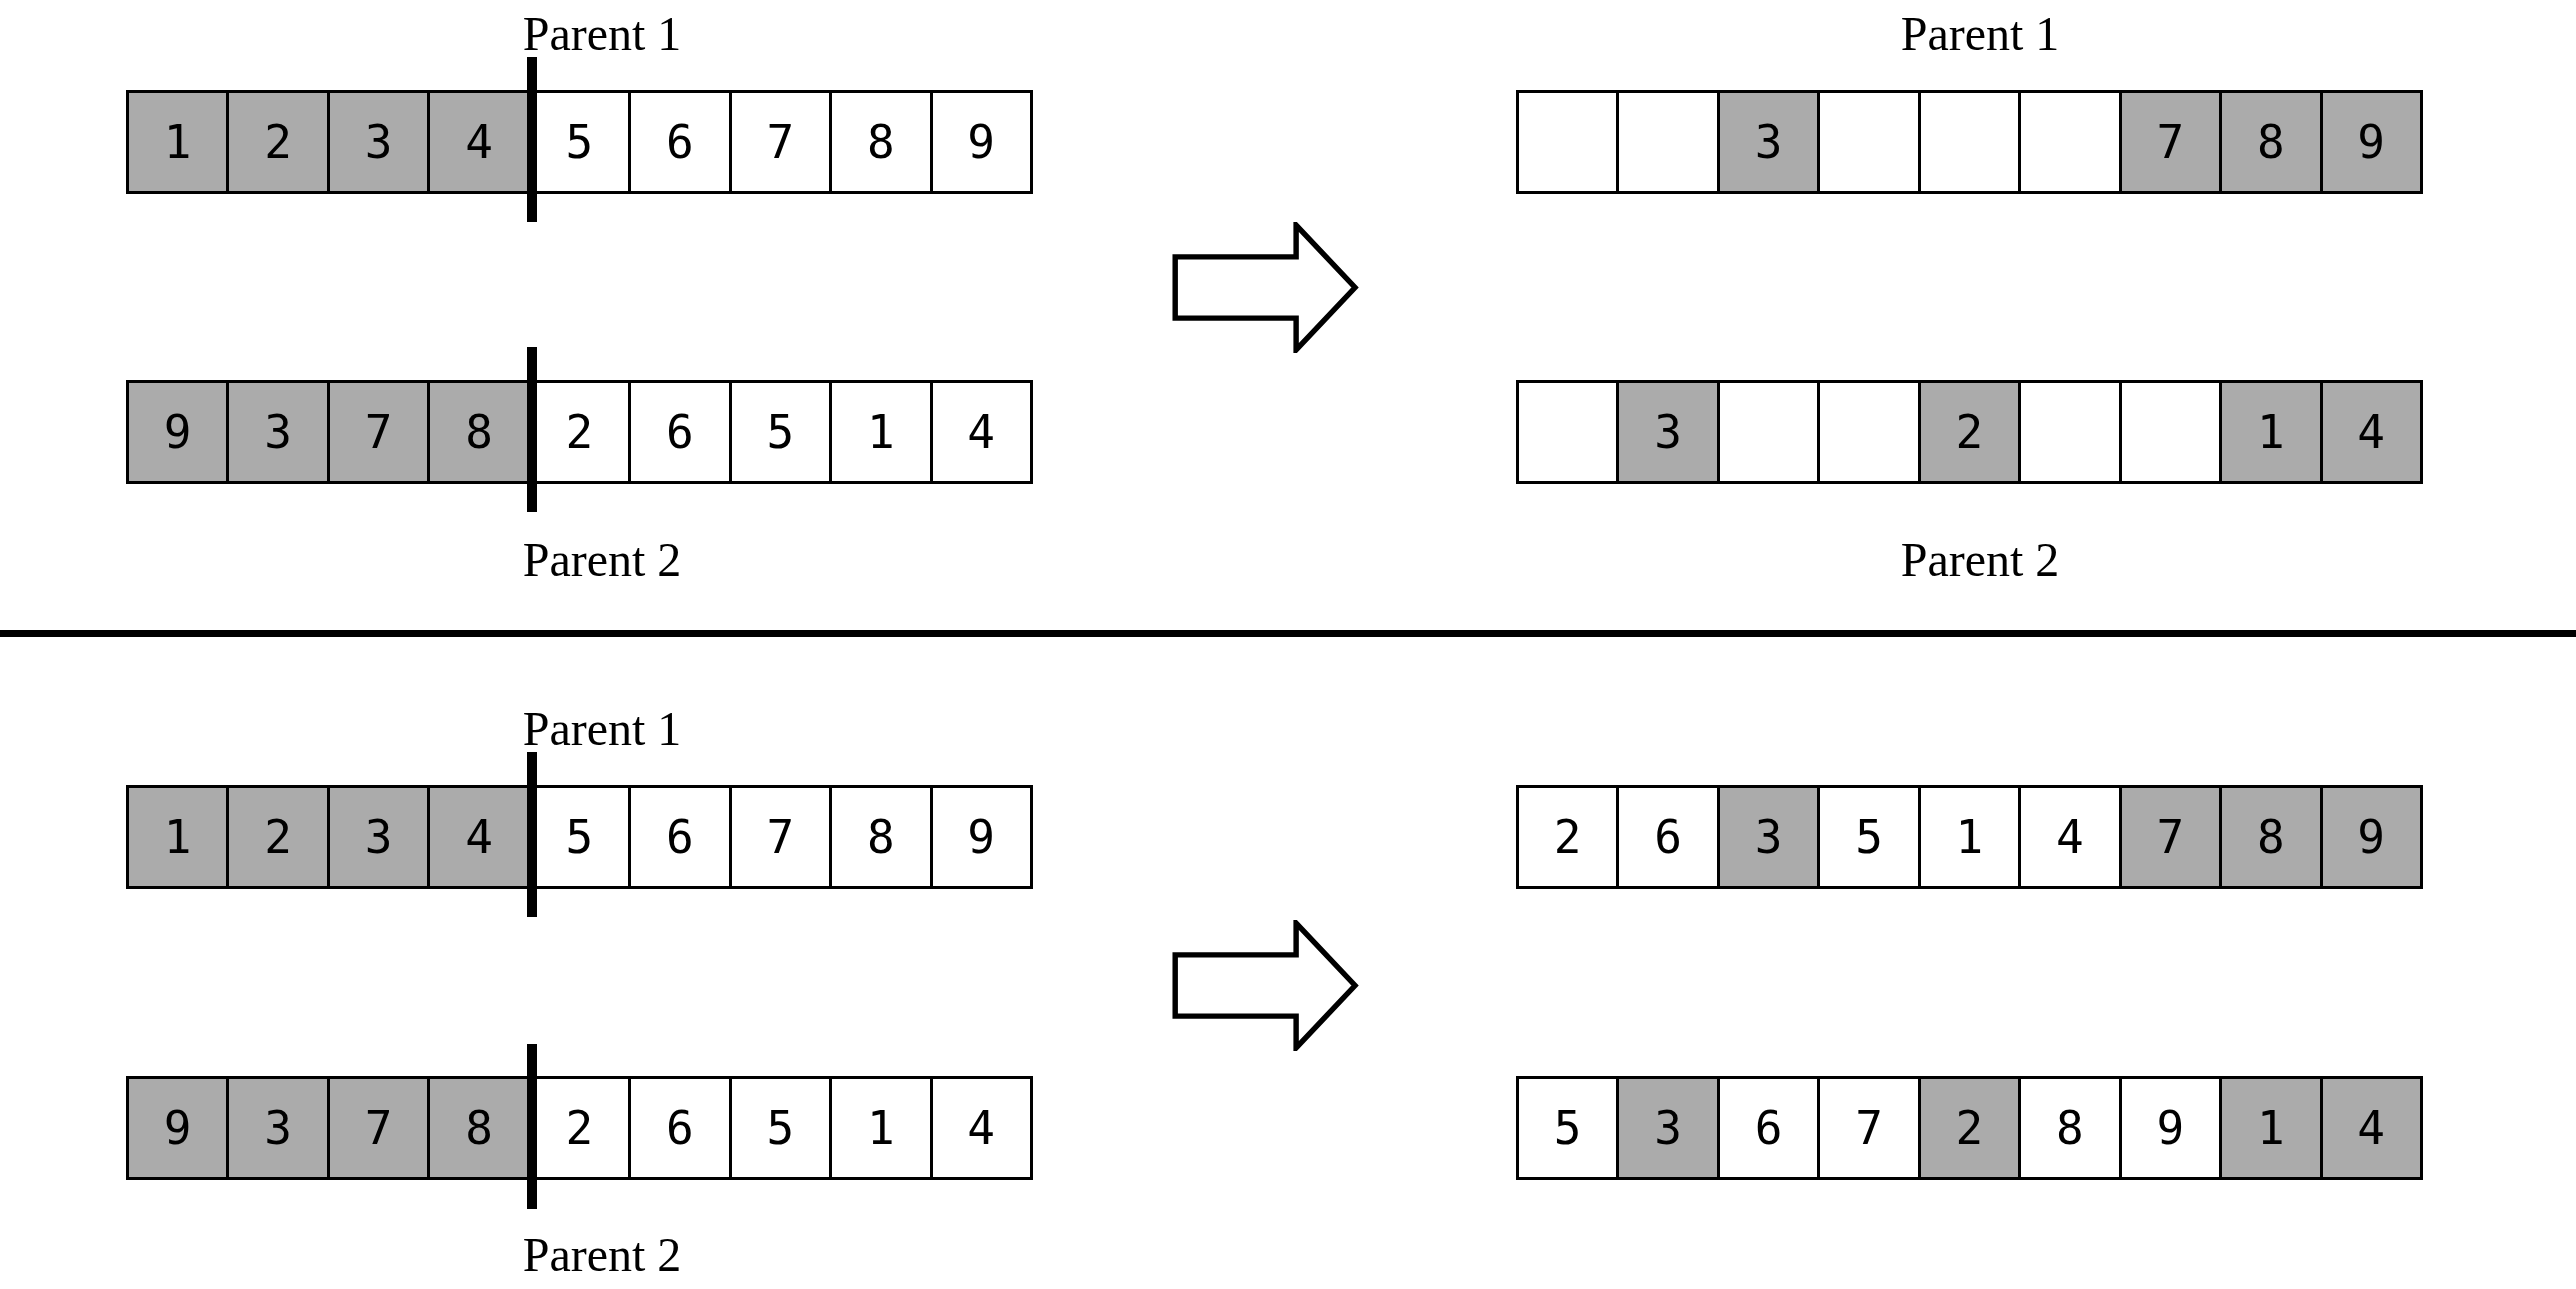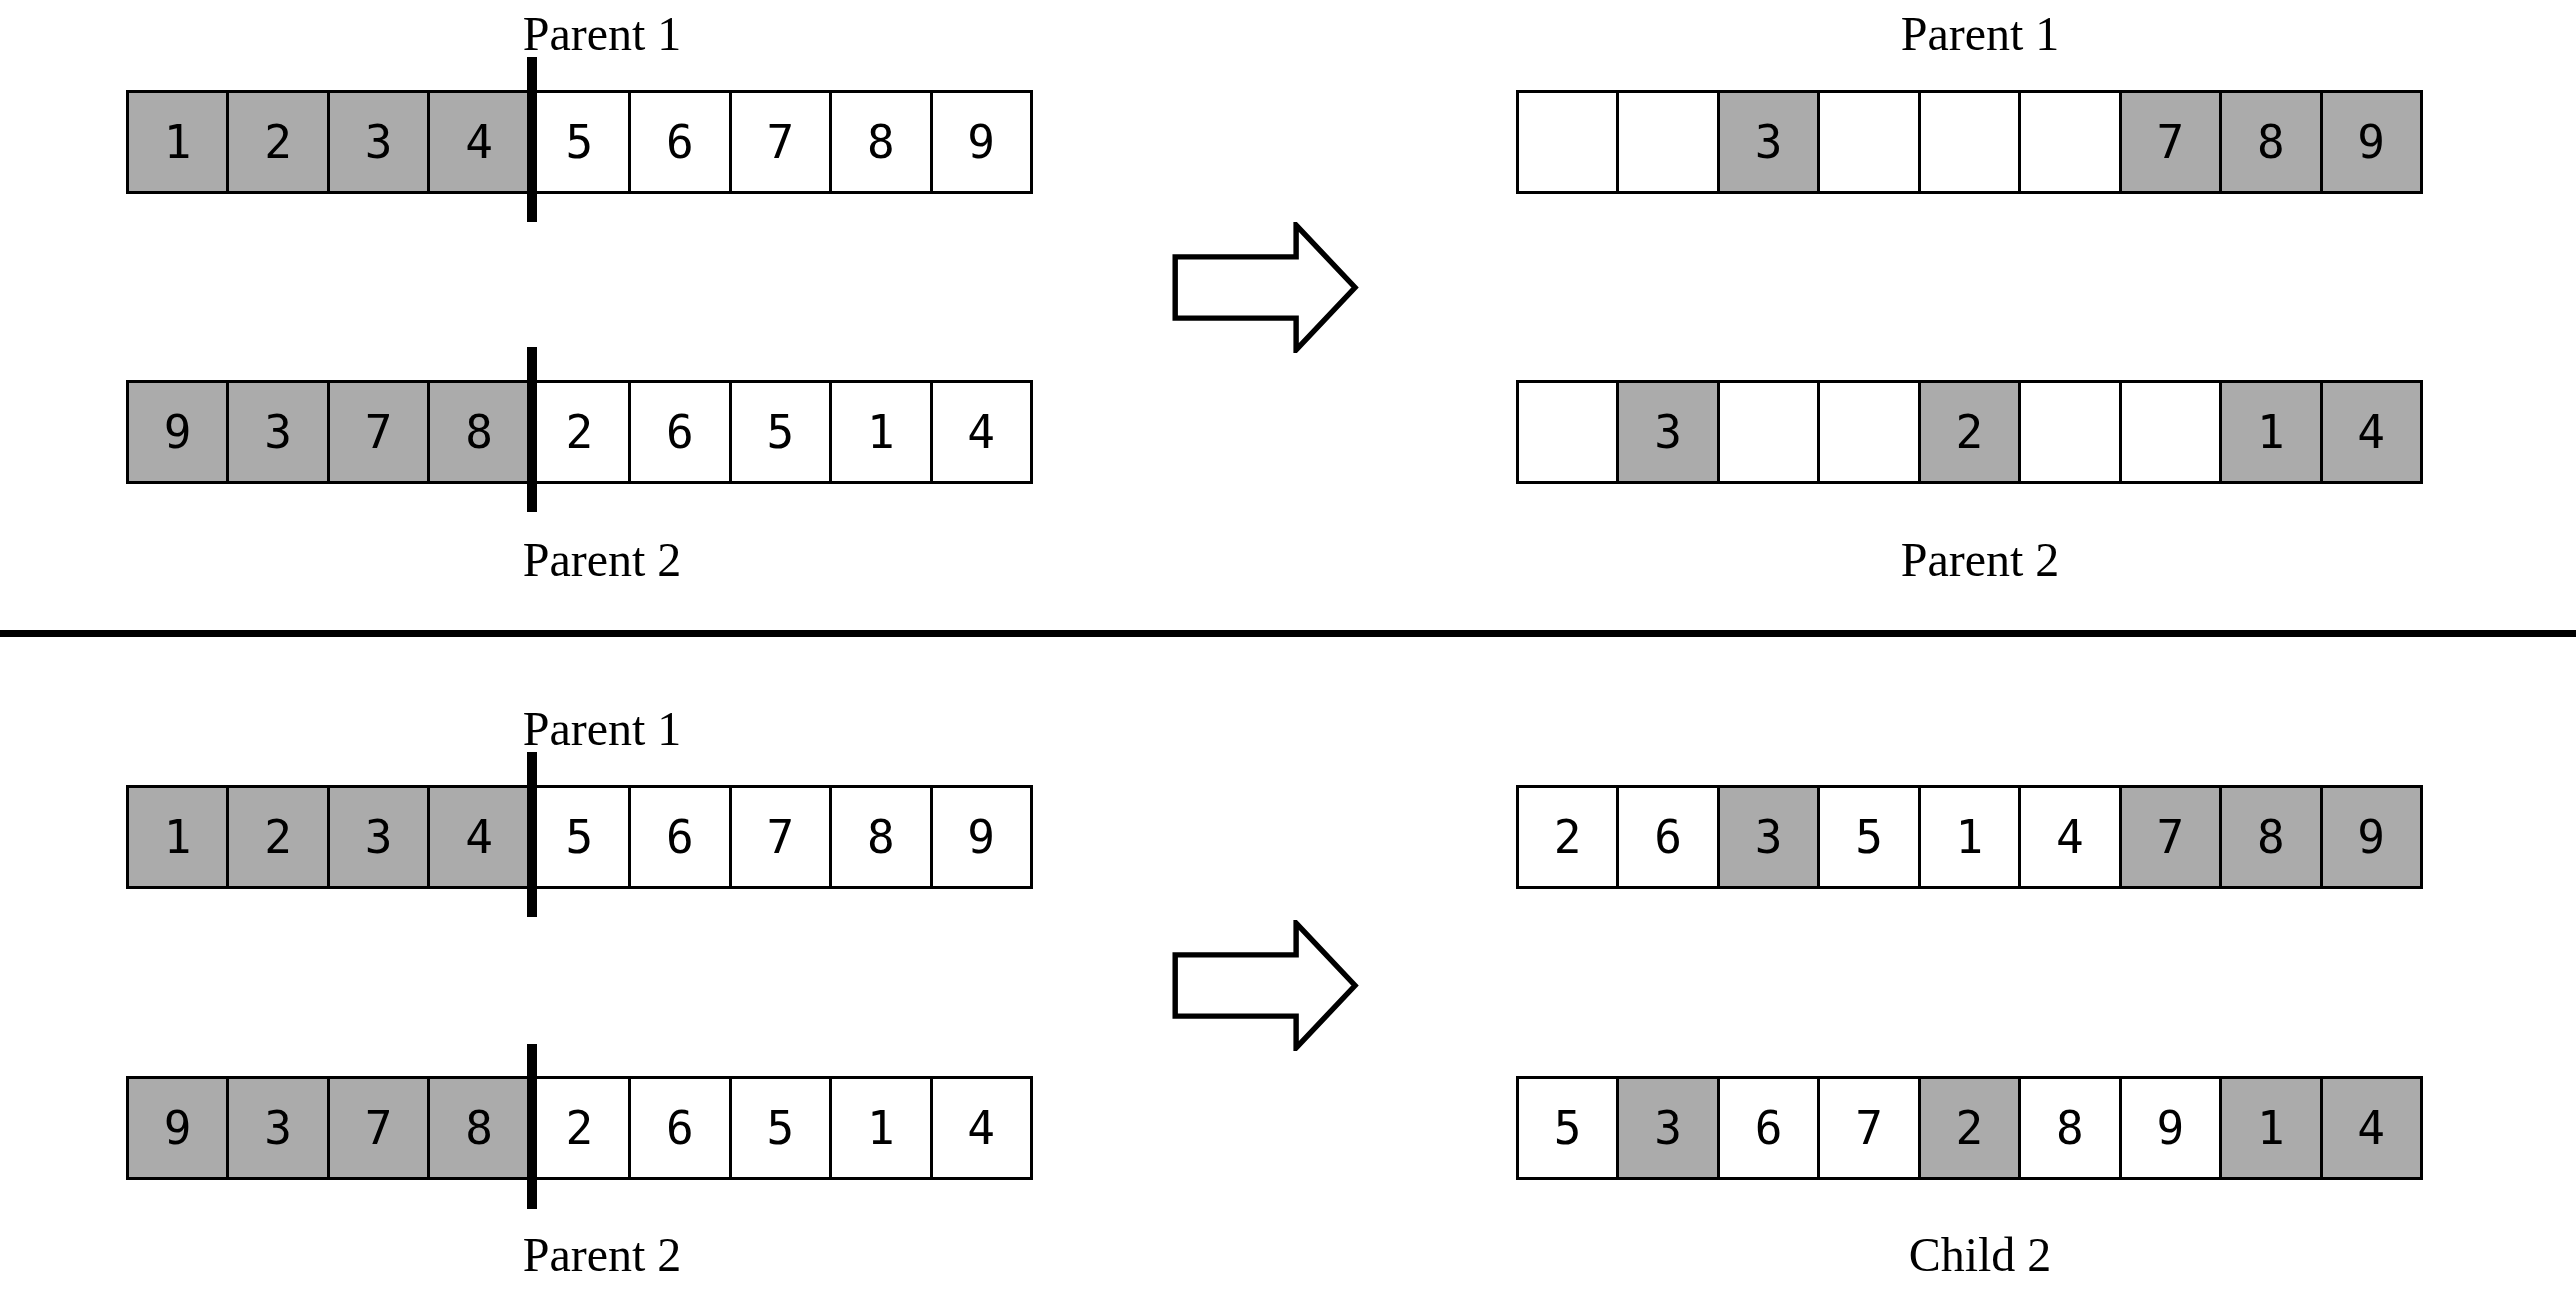--- a/index.html
+++ b/index.html
@@ -198,16 +198,15 @@
       <div class="cell shaded">3</div>
       <div class="cell">6</div>
       <div class="cell">7</div>
       <div class="cell shaded">2</div>
       <div class="cell">8</div>
       <div class="cell">9</div>
       <div class="cell shaded">1</div>
       <div class="cell shaded">4</div>
     </div>
 
-  <div class="label" style="left:1732px; top:1227px;">Child 2</div>
 
 </div>
 
 
 </body></html>

